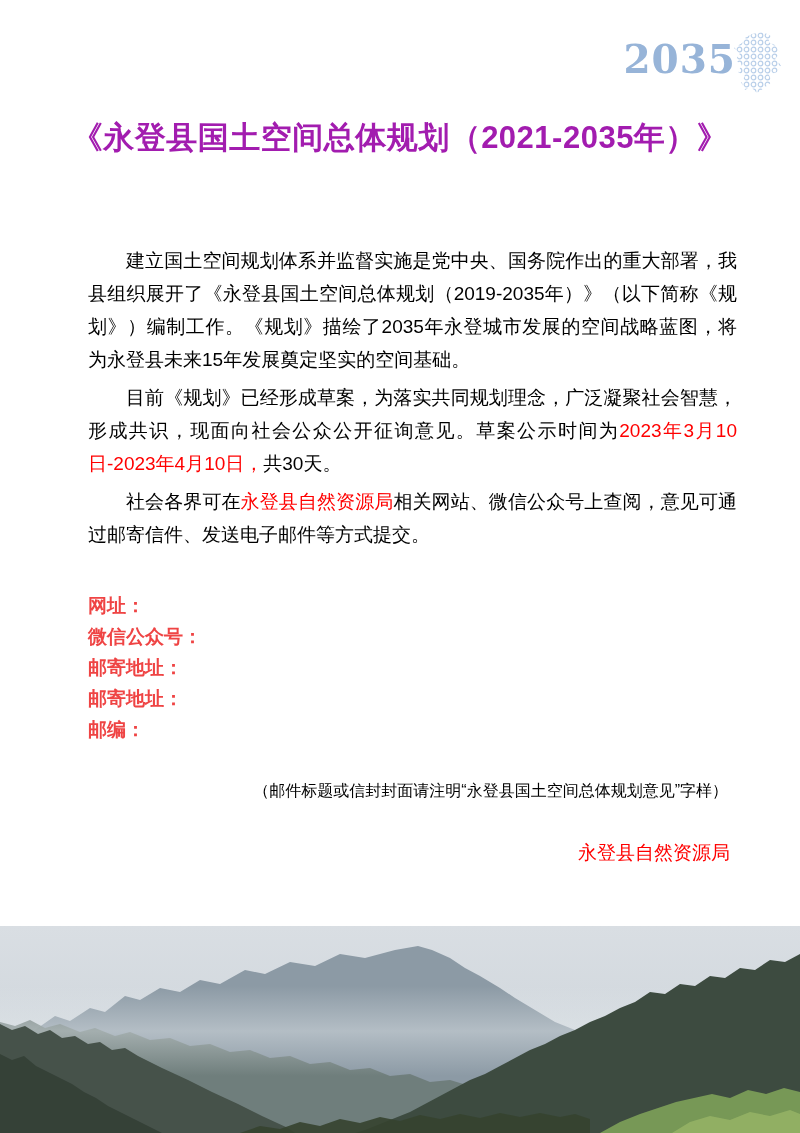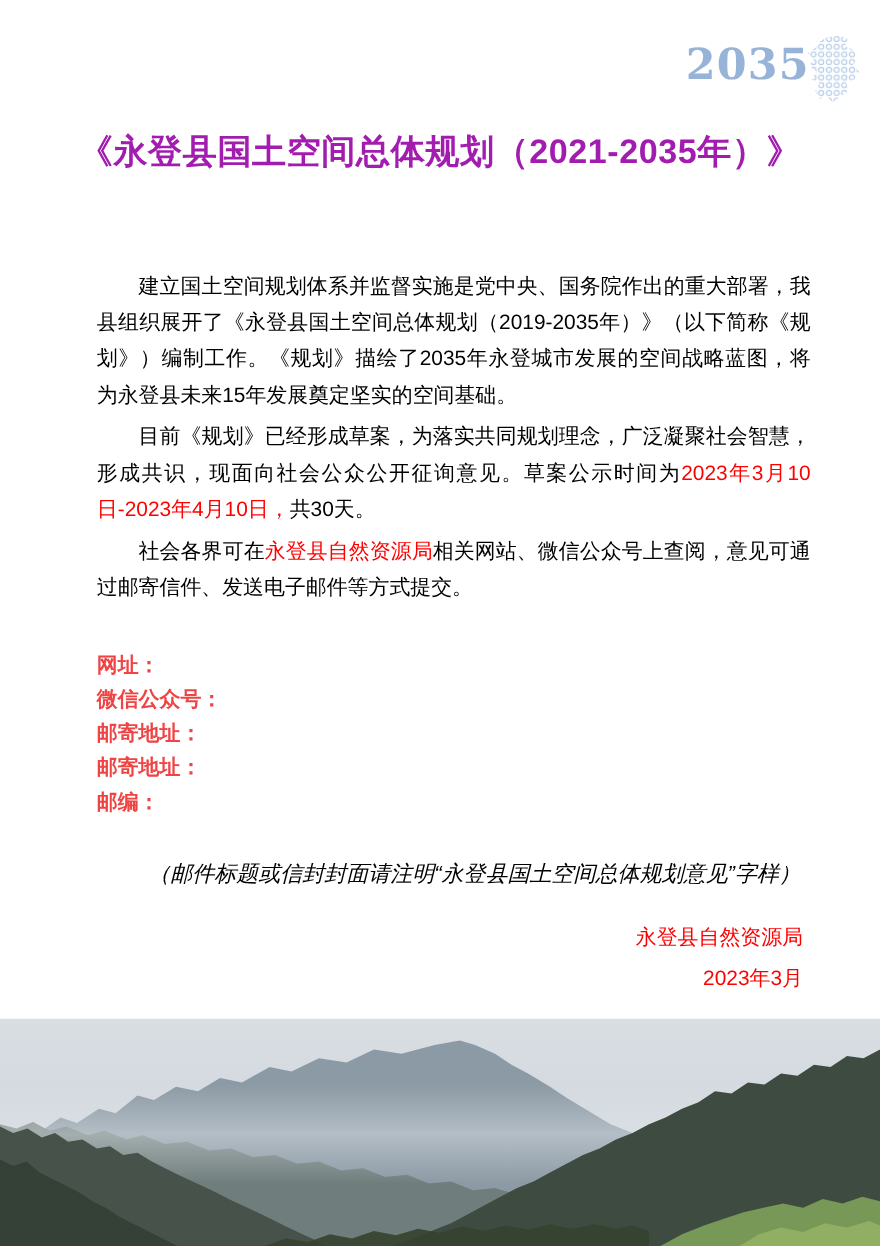--- a/index.html
+++ b/index.html
@@ -78,23 +78,22 @@
     color: #ef4444;
   }
 
   
   .note-block {
     position: absolute;
     top: 781px;
     left: 88px;
     right: 72px;
     text-align: right;
-    font-size: 20px;
+    font-size: 16px;
     color: #000000;
-    font-style: italic;
   }
 
   
   .sign-block {
     position: absolute;
     top: 834px;
     left: 88px;
     right: 70px;
     text-align: right;
     color: #ff0000;
@@ -146,21 +145,20 @@
     <div>微信公众号：</div>
     <div>邮寄地址：</div>
     <div>邮寄地址：</div>
     <div>邮编：</div>
   </div>
 
   <div class="note-block">（邮件标题或信封封面请注明“永登县国土空间总体规划意见”字样）</div>
 
   <div class="sign-block">
     <div>永登县自然资源局</div>
-    <div>2023年3月</div>
   </div>
 
   <div class="photo-block">
     <svg width="800" height="207" viewBox="0 0 800 207" preserveAspectRatio="none">
       <defs>
         <linearGradient id="sky" x1="0" y1="0" x2="0" y2="1">
           <stop offset="0" stop-color="#d9dee3"></stop>
           <stop offset="1" stop-color="#c9d1d7"></stop>
         </linearGradient>
         <linearGradient id="haze" x1="0" y1="0" x2="0" y2="1">

